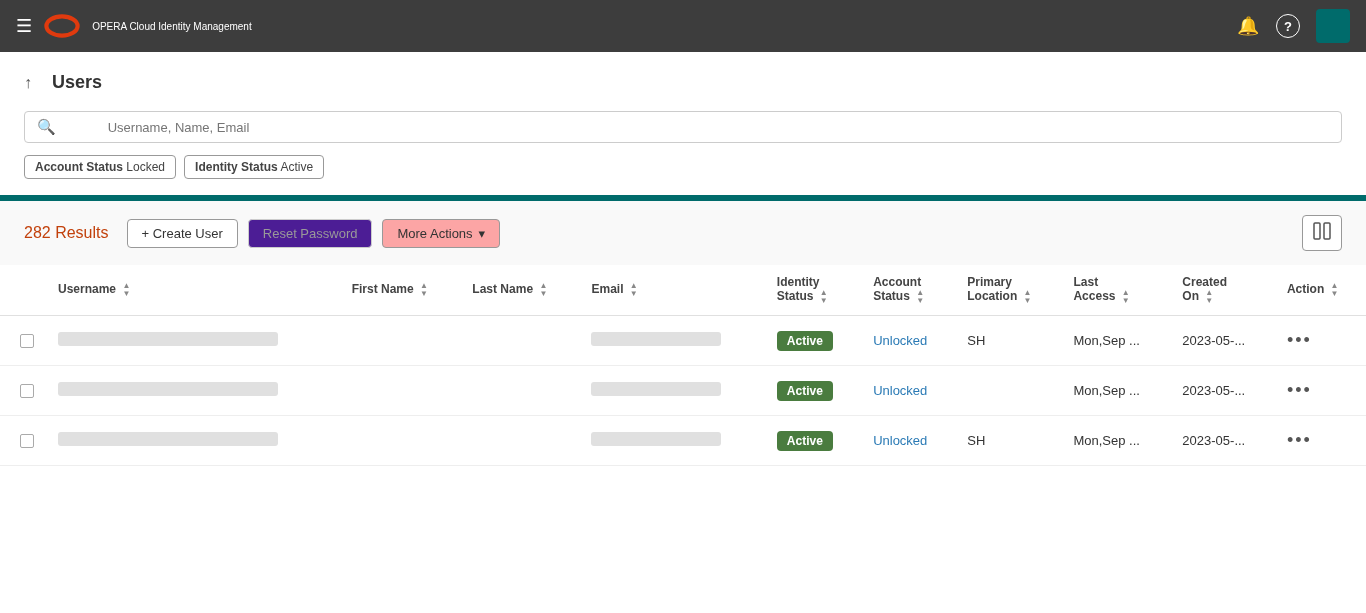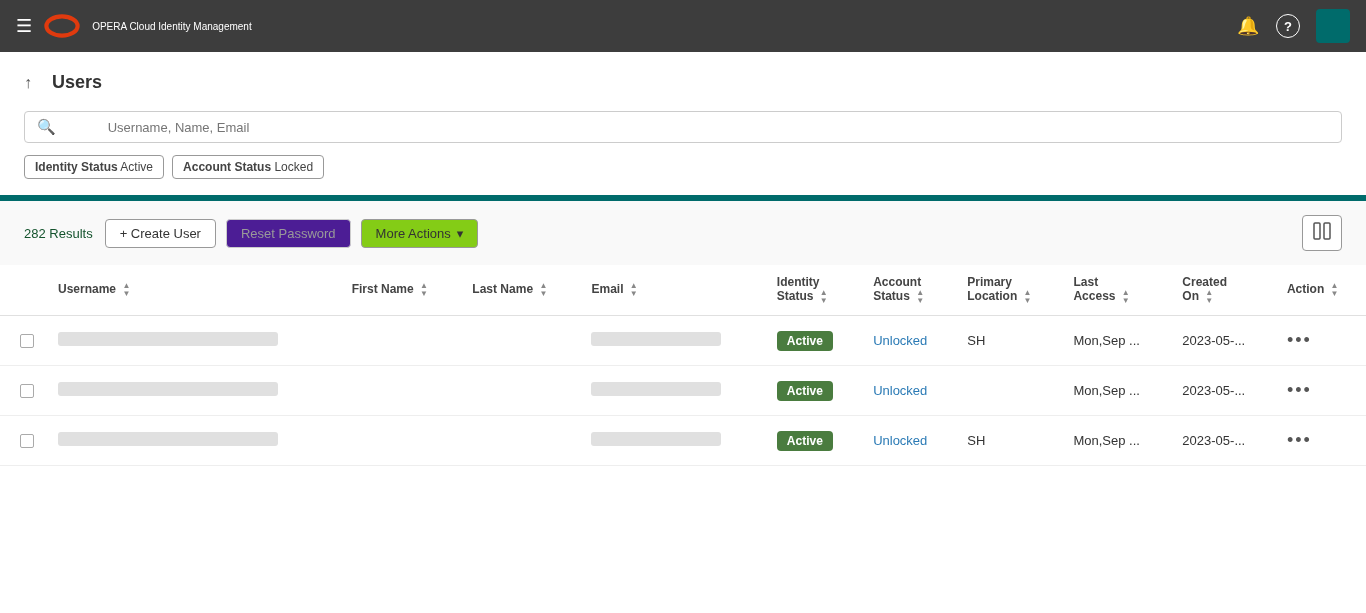--- a/index.html
+++ b/index.html
@@ -90,21 +90,21 @@
     
     .table-toolbar {
       display: flex;
       align-items: center;
       padding: 14px 0;
       gap: 10px;
       background: #f9f9f9;
       margin: 0 -24px;
       padding: 14px 24px;
     }
-    .results-count { font-size: 13px; color: #14532d; font-weight: 500; margin-right: 2px; }
+    .results-count { font-size: 16px; color: #c2410c; font-weight: 500; margin-right: 8px; }
     .btn-create {
       display: flex;
       align-items: center;
       gap: 4px;
       background: white;
       border: 1px solid #999;
       border-radius: 4px;
       padding: 6px 14px;
       font-size: 13px;
       cursor: pointer;
@@ -116,21 +116,21 @@
       border-radius: 4px;
       padding: 6px 14px;
       font-size: 13px;
       cursor: pointer;
       color: #999;
     }
     .btn-more-actions {
       display: flex;
       align-items: center;
       gap: 6px;
-      background: #84cc16;
+      background: #fca5a5;
       border: 1px solid #999;
       border-radius: 4px;
       padding: 6px 14px;
       font-size: 13px;
       cursor: pointer;
       color: #333;
     }
     .toolbar-spacer { flex: 1; }
     .btn-columns {
       background: white;
@@ -225,24 +225,24 @@
     <h1 class="page-title">Users</h1>
   </div>
 
   <div class="search-container">
     <span class="search-icon">🔍</span>
     <input class="search-input" type="text" placeholder="Username, Name, Email" style="">
   </div>
 
   <div class="filter-tags filter-section">
     <div class="filter-tag">
-      <span><strong>Identity Status</strong> Active</span>
+      <span><strong>Account Status</strong> Locked</span>
     </div>
     <div class="filter-tag">
-      <span><strong>Account Status</strong> Locked</span>
+      <span><strong>Identity Status</strong> Active</span>
     </div>
   </div>
 
   <div class="teal-divider"></div>
 
   <div class="table-toolbar">
     <span class="results-count">282 Results</span>
     <button class="btn-create">+ Create User</button>
     <button class="btn-reset">Reset Password</button>
     <button class="btn-more-actions">

